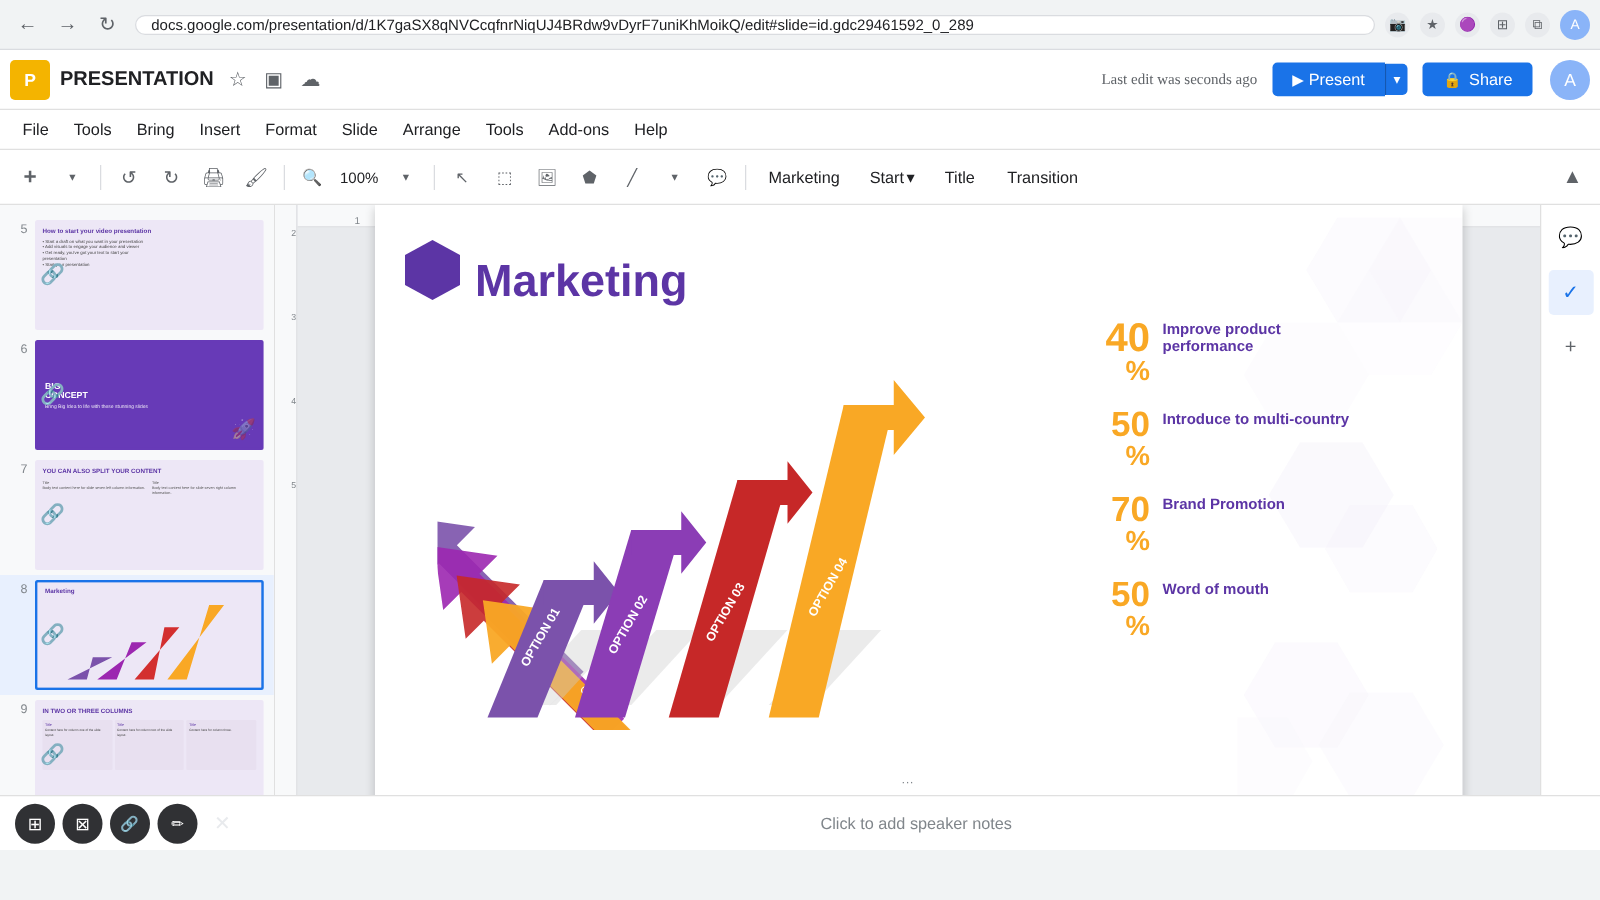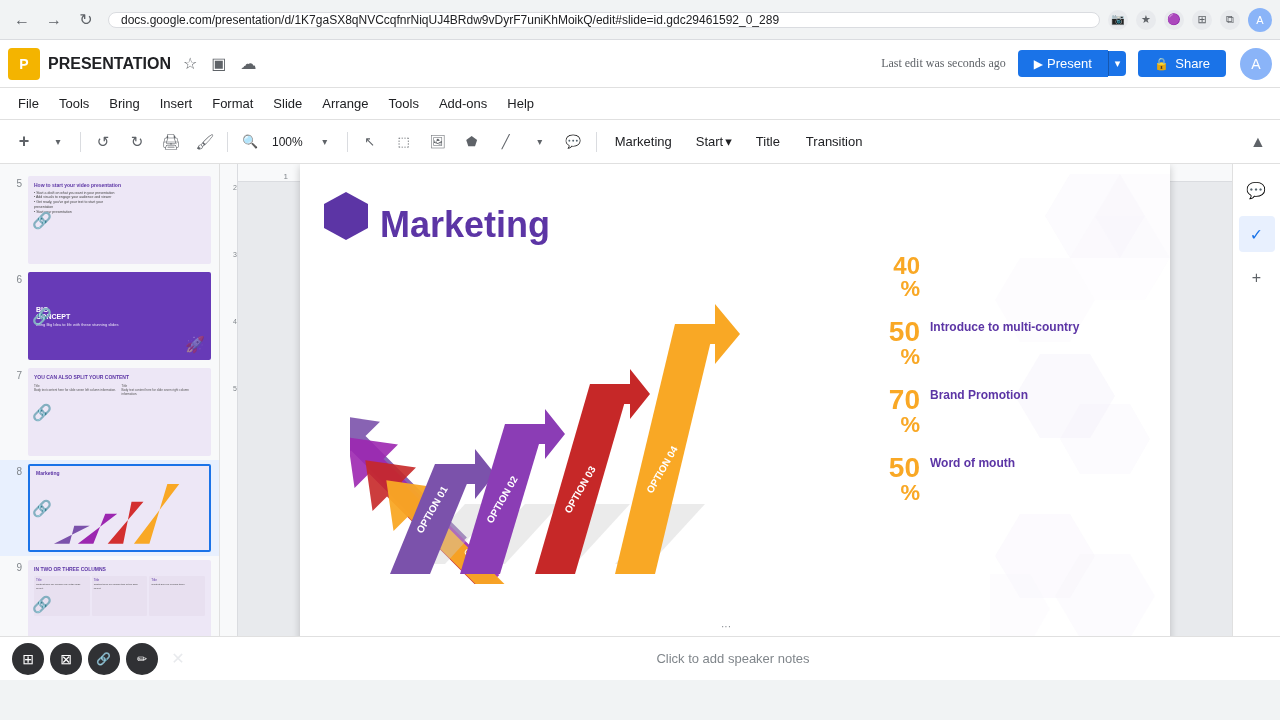--- a/index.html
+++ b/index.html
@@ -767,23 +767,24 @@
 
           <polygon points="275,310 315,310 375,60 335,60" fill="#f9a825"></polygon>
           <polygon points="335,60 375,60 375,40 400,70 375,100 375,80 335,80" fill="#f9a825"></polygon>
           <text transform="rotate(-60, 312, 230)" x="312" y="230" font-size="10" fill="white" font-family="Arial" font-weight="bold">OPTION 04</text>
         </svg>
 
         <div class="stats-area">
 
           <div class="stat-row">
             <div class="stat-number">
-              <div style="font-size:24px;font-weight:700;color:#f9a825;line-height:1;">40</div>
+              <div style="font-size:32px;font-weight:700;color:#f9a825;line-height:1;">40</div>
               <div style="font-size:22px;font-weight:700;color:#f9a825;line-height:1;">%</div>
             </div>
+            <div class="stat-label">Improve product performance</div>
           </div>
 
           <div class="stat-row">
             <div class="stat-number">
               <div style="font-size:28px;font-weight:700;color:#f9a825;line-height:1;">50</div>
               <div style="font-size:22px;font-weight:700;color:#f9a825;line-height:1;">%</div>
             </div>
             <div class="stat-label">Introduce to multi-country</div>
           </div>
 

